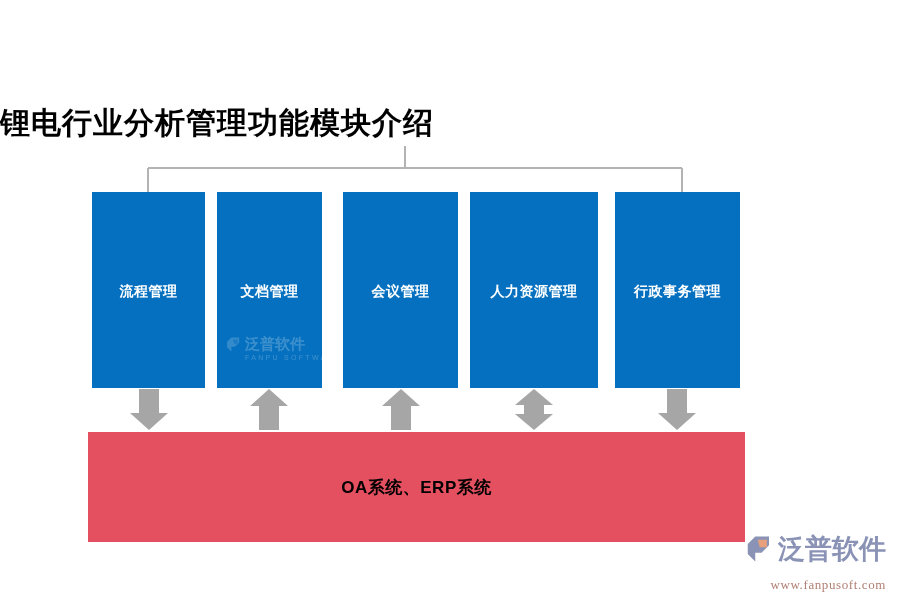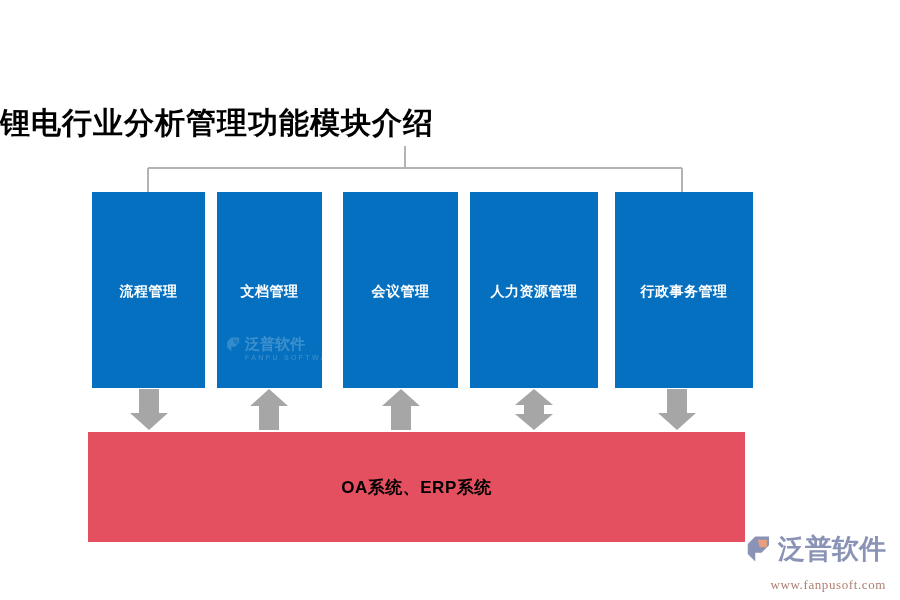--- a/index.html
+++ b/index.html
@@ -155,21 +155,21 @@
   </div>
 
   <div class="module-box" style="left:343px; width:115px;">
     <span class="module-label">会议管理</span>
   </div>
 
   <div class="module-box" style="left:470px; width:128px;">
     <span class="module-label">人力资源管理</span>
   </div>
 
-  <div class="module-box" style="left:615px; width:138px;">
+  <div class="module-box" style="left:615px; width:125px;">
     <span class="module-label">行政事务管理</span>
   </div>
 
   <svg id="arrows" viewBox="0 0 900 600" width="900" height="600">
     <g fill="#a6a6a6">
 
       <path d="M139 389 L159 389 L159 413 L168 413 L149 430 L130 413 L139 413 Z"></path>
 
       <path d="M259 430 L259 406 L250 406 L269 389 L288 406 L279 406 L279 430 Z"></path>
 

